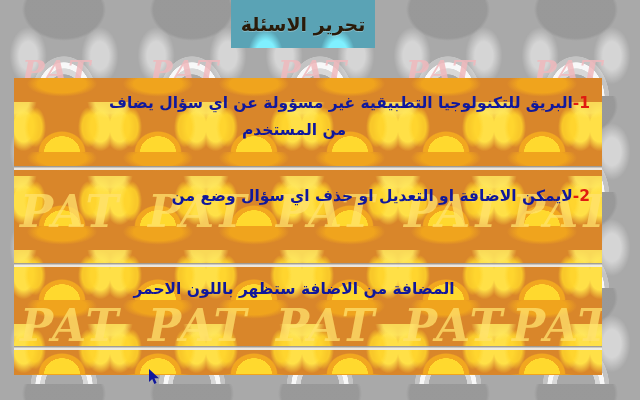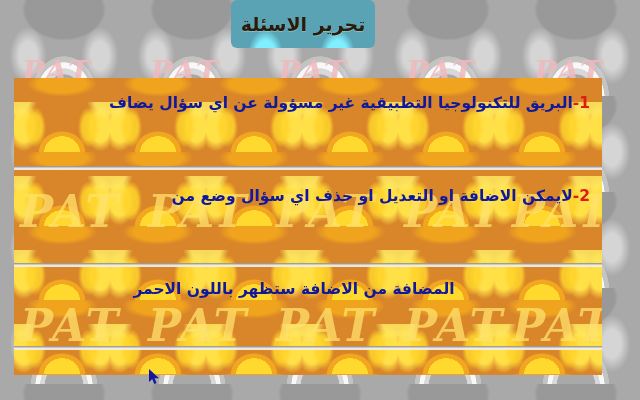--- a/index.html
+++ b/index.html
@@ -56,21 +56,20 @@
 
   
   #title-plate {
     position: absolute;
     left: 231px;
     top: 0px;
     width: 144px;
     height: 48px;
     background: #5aa3b5;
     overflow: hidden;
-    border-radius: 6px;
   }
   #title-plate .plate-wings {
     position: absolute;
     inset: 0;
     background-image:
       radial-gradient(ellipse 26px 40px at 24% 118%, #7ff0ff 0 40%, rgba(127,240,255,0) 68%),
       radial-gradient(ellipse 26px 40px at 74% 118%, #7ff0ff 0 40%, rgba(127,240,255,0) 68%);
   }
   #title-text {
     position: absolute;
@@ -246,20 +245,21 @@
     <div class="pwm" style="left:498px; top:222px;">PAT</div>
 
     <div class="sep" style="top:88px;"></div>
     <div class="sep" style="top:185px;"></div>
     <div class="sep" style="top:268px;"></div>
 
     <div id="rules">
 
       <div class="rule" style="top:12px;">
         <span class="ln first"><span class="num">1-</span><span>البريق للتكنولوجيا التطبيقية غير مسؤولة عن اي سؤال يضاف</span></span>
+        <span class="ln cont">من المستخدم</span>
       </div>
 
       <div class="rule" style="top:105px;margin-left:18px;">
         <span class="ln first"><span class="num">2-</span><span>لايمكن الاضافة او التعديل او حذف اي سؤال وضع من</span></span>
       </div>
 
       <div class="rule" style="top:198px;">
         <span class="ln cont">المضافة من الاضافة ستظهر باللون الاحمر</span>
       </div>
 

